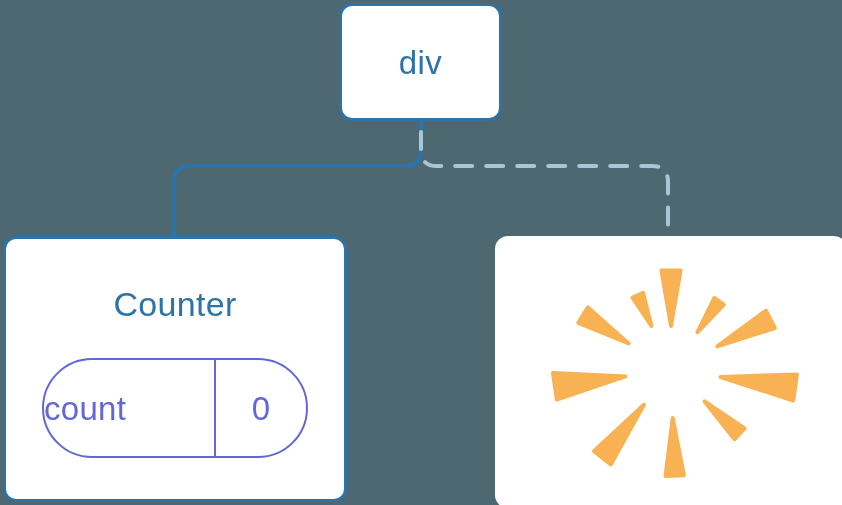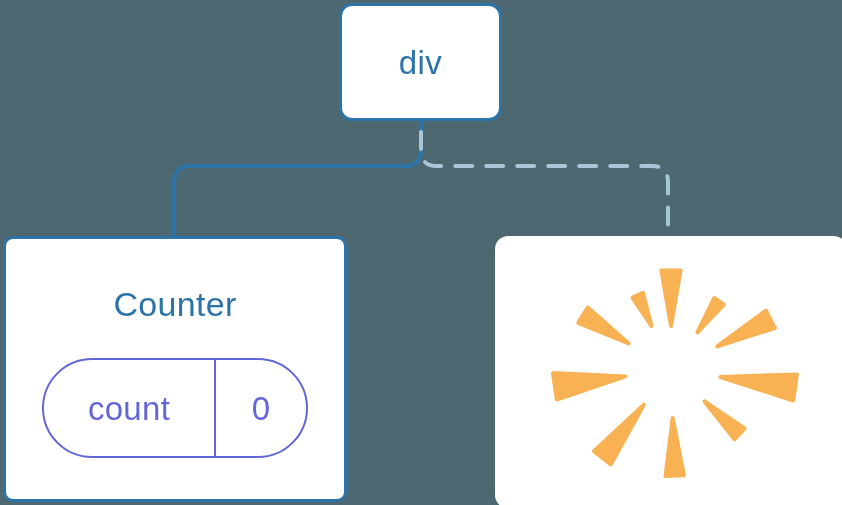--- a/index.html
+++ b/index.html
@@ -58,21 +58,20 @@
     letter-spacing: 0.5px;
     line-height: 1;
     user-select: none;
   }
 
   #node-counter {
     left: 3px;
     top: 236px;
     width: 344px;
     height: 266px;
-    border-radius: 10px;
   }
   #counter-inner {
     position: absolute;
     left: 0;
     top: 0;
     right: 0;
     bottom: 0;
     display: flex;
     flex-direction: column;
     align-items: center;
@@ -95,21 +94,21 @@
     border-radius: 50px;
     display: flex;
     align-items: stretch;
     box-sizing: border-box;
     background: #ffffff;
   }
   .pill-key {
     flex: 0 0 172px;
     display: flex;
     align-items: center;
-    justify-content: center;
+    justify-content: flex-start;
     border-right: 2.5px solid #6366d8;
     box-sizing: border-box;
   }
   .pill-val {
     flex: 1 1 auto;
     display: flex;
     align-items: center;
     justify-content: center;
   }
   .pill-text {

